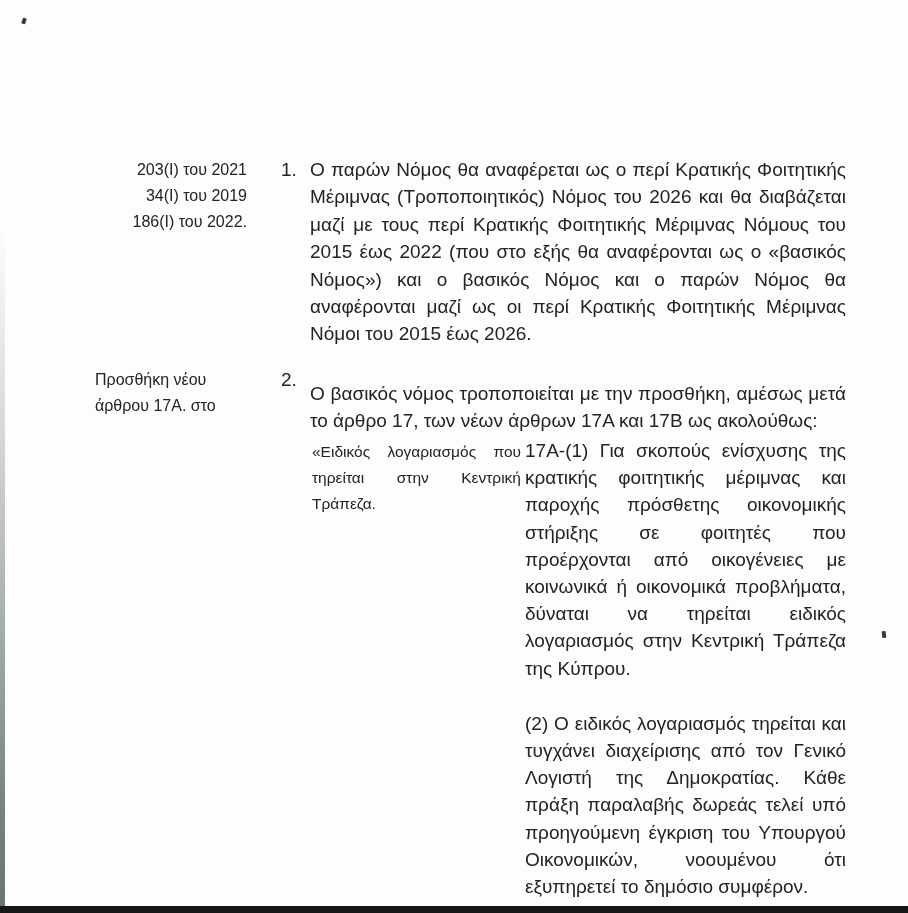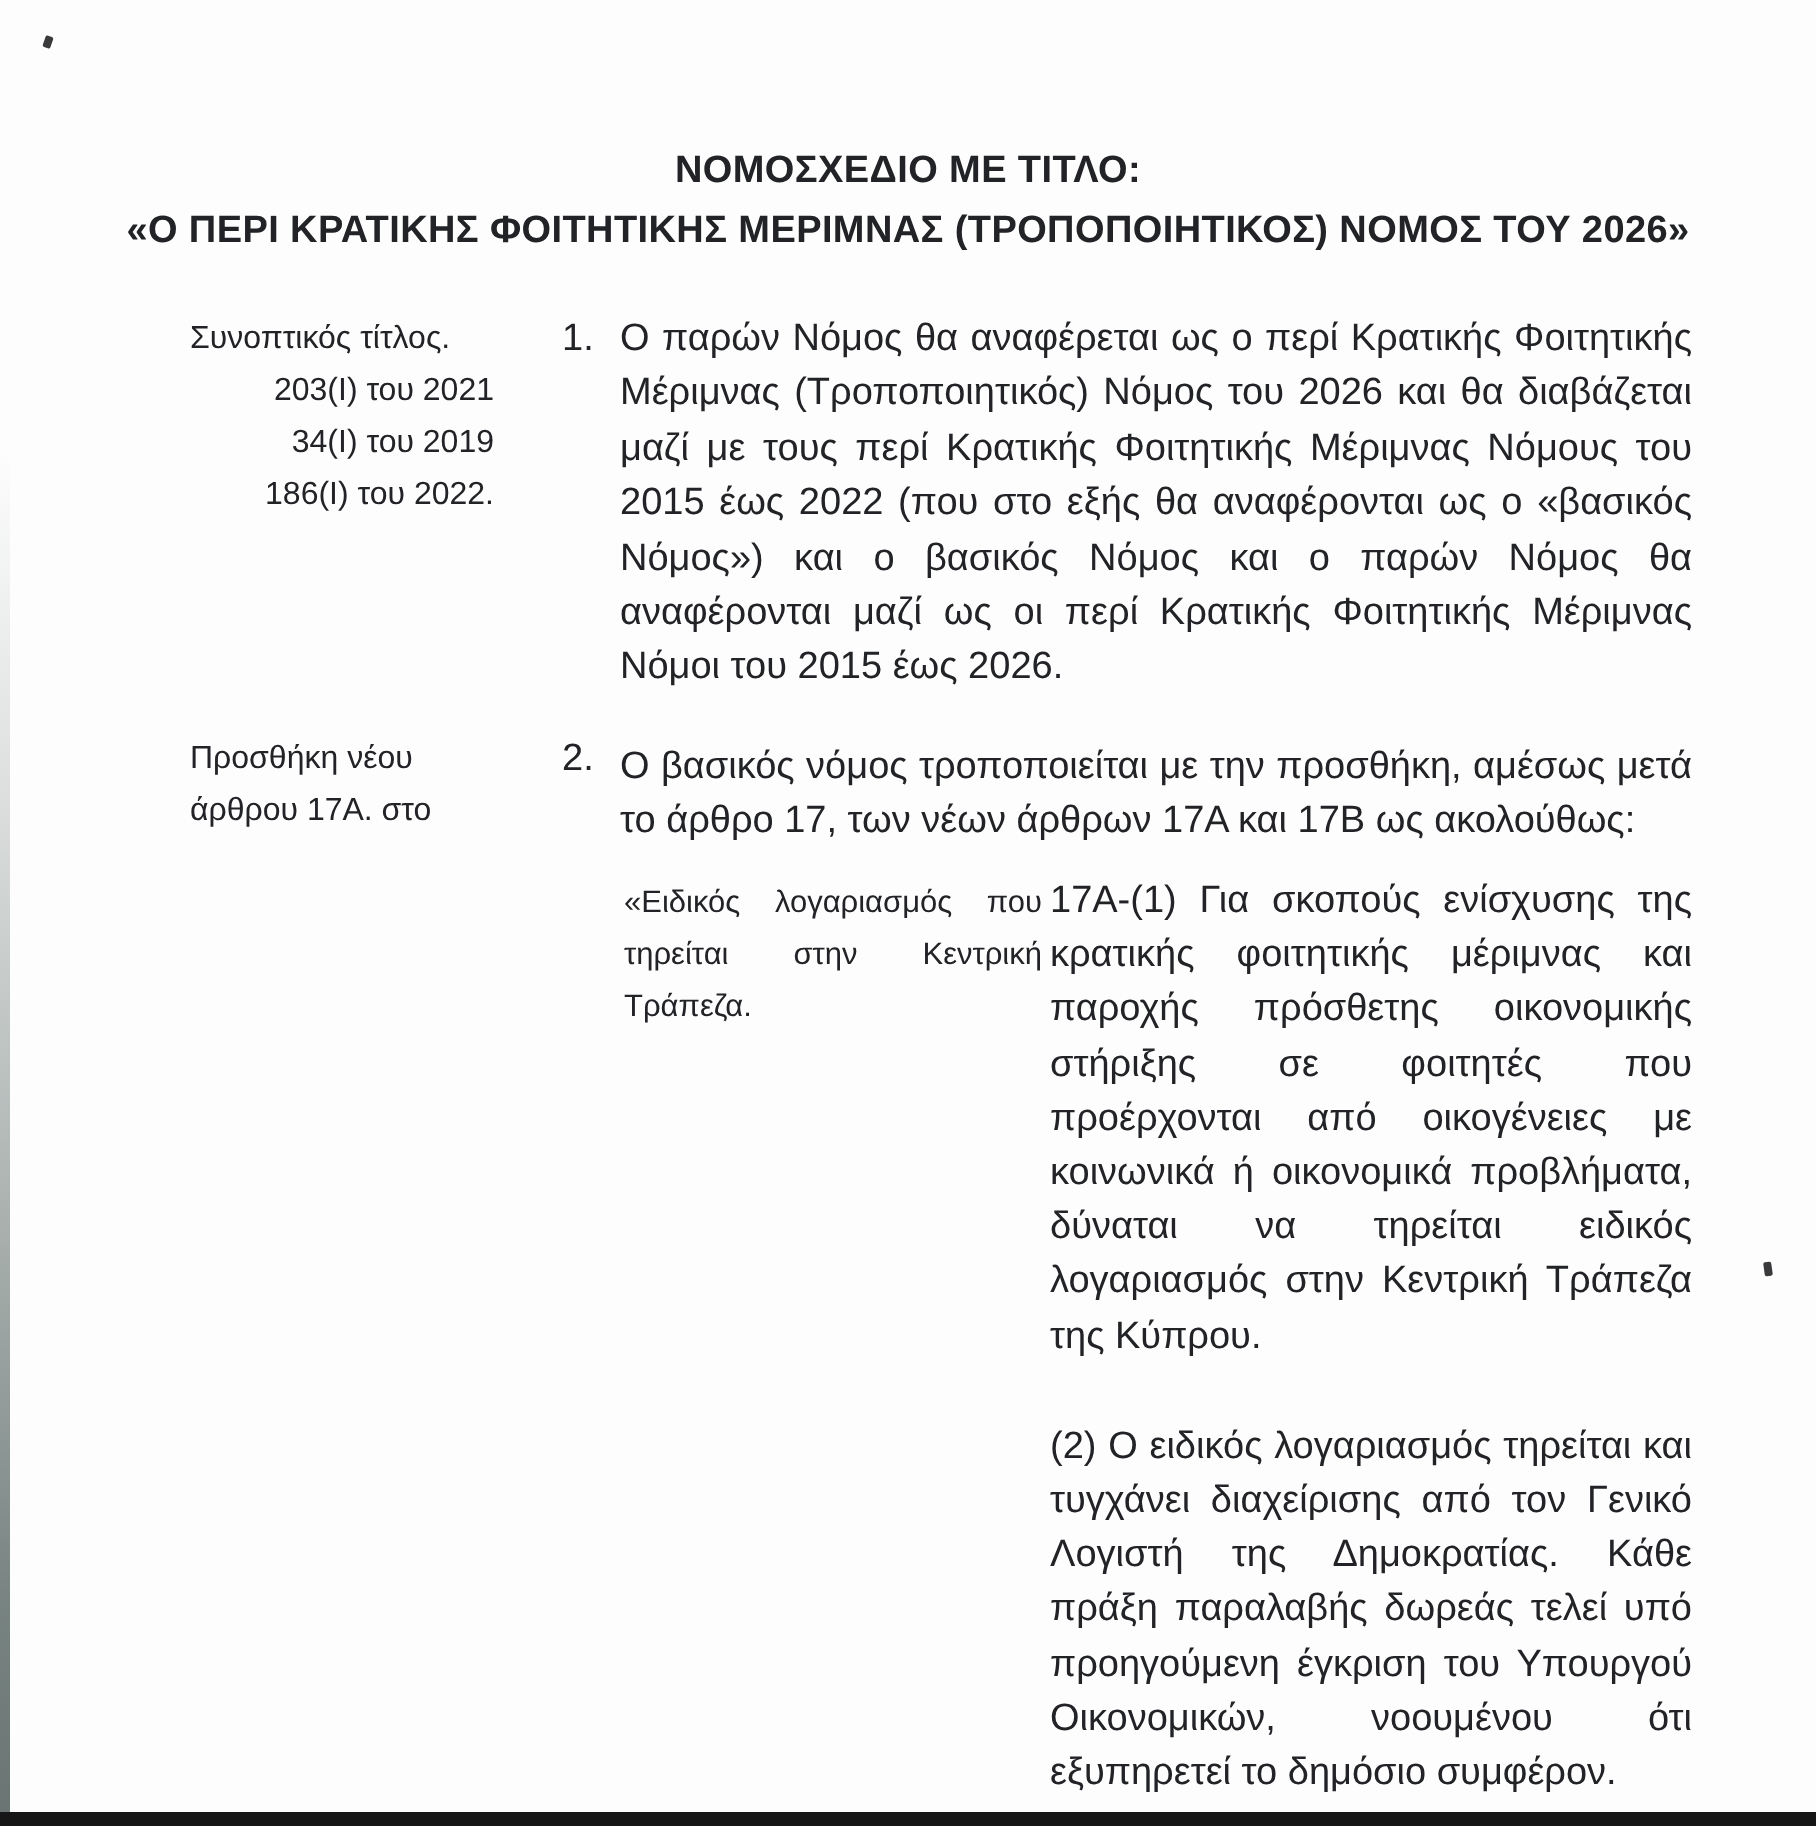--- a/index.html
+++ b/index.html
@@ -39,21 +39,21 @@
   }
   .num-1 { left: 281px; top: 156px; }
   .num-2 { left: 281px; top: 366px; }
   .section-body {
     position: absolute;
     font-size: 19px;
     line-height: 27.4px;
     text-align: justify;
   }
   .body-1 { left: 310px; top: 156px; width: 536px; }
-  .body-2 { left: 310px; top: 370px; width: 536px; }
+  .body-2 { left: 310px; top: 380px; width: 536px; }
   .sub-label {
     position: absolute;
     left: 312px; top: 439px; width: 209px;
     font-size: 15.5px;
     line-height: 26px;
     text-align: justify;
   }
   .sub-body {
     position: absolute;
     left: 525px; top: 437px; width: 321px;
@@ -89,27 +89,22 @@
 </head>
 <body>
 
 <div class="page">
 
   <div class="speck speck-top-left"></div>
   <div class="speck speck-right"></div>
   <div class="left-strip"></div>
   <div class="bottom-bar"></div>
 
-  <div class="title-block">
-    <div>ΝΟΜΟΣΧΕΔΙΟ ΜΕ ΤΙΤΛΟ:</div>
-    <div>«Ο ΠΕΡΙ ΚΡΑΤΙΚΗΣ ΦΟΙΤΗΤΙΚΗΣ ΜΕΡΙΜΝΑΣ (ΤΡΟΠΟΠΟΙΗΤΙΚΟΣ) ΝΟΜΟΣ ΤΟΥ 2026»</div>
-  </div>
 
   <div class="margin-note note-1">
-    <div class="mn-title">Συνοπτικός τίτλος.</div>
     <div class="mn-ref">203(Ι) του 2021</div>
     <div class="mn-ref">34(Ι) του 2019</div>
     <div class="mn-ref">186(Ι) του 2022.</div>
   </div>
   <div class="section-number num-1">1.</div>
   <div class="section-body body-1">Ο παρών Νόμος θα αναφέρεται ως ο περί Κρατικής Φοιτητικής Μέριμνας (Τροποποιητικός) Νόμος του 2026 και θα διαβάζεται μαζί με τους περί Κρατικής Φοιτητικής Μέριμνας Νόμους του 2015 έως 2022 (που στο εξής θα αναφέρονται ως ο «βασικός Νόμος») και ο βασικός Νόμος και ο παρών Νόμος θα αναφέρονται μαζί ως οι περί Κρατικής Φοιτητικής Μέριμνας Νόμοι του 2015 έως 2026.</div>
 
   <div class="margin-note note-2">
     <div>Προσθήκη νέου</div>
     <div>άρθρου 17Α. στο</div>

